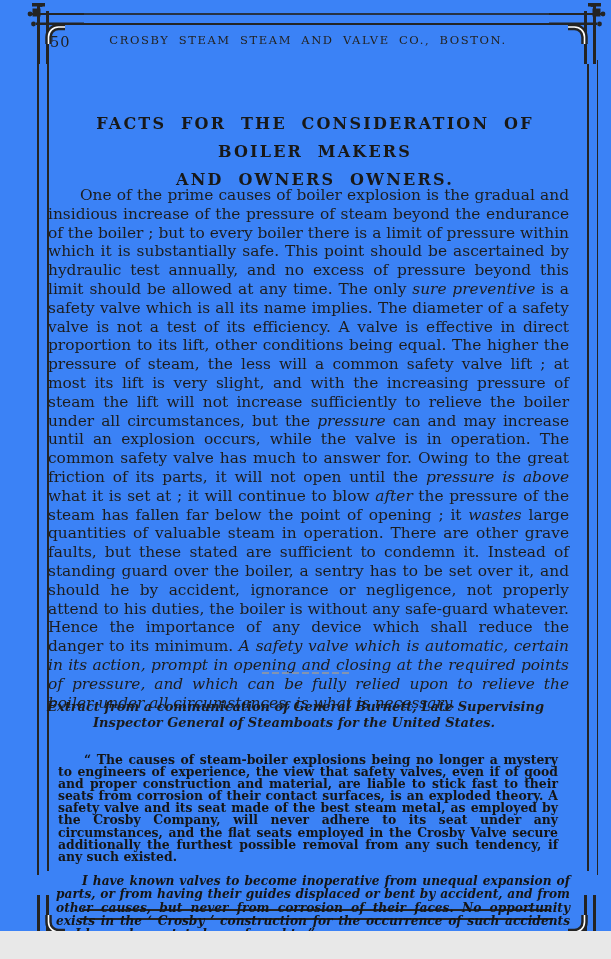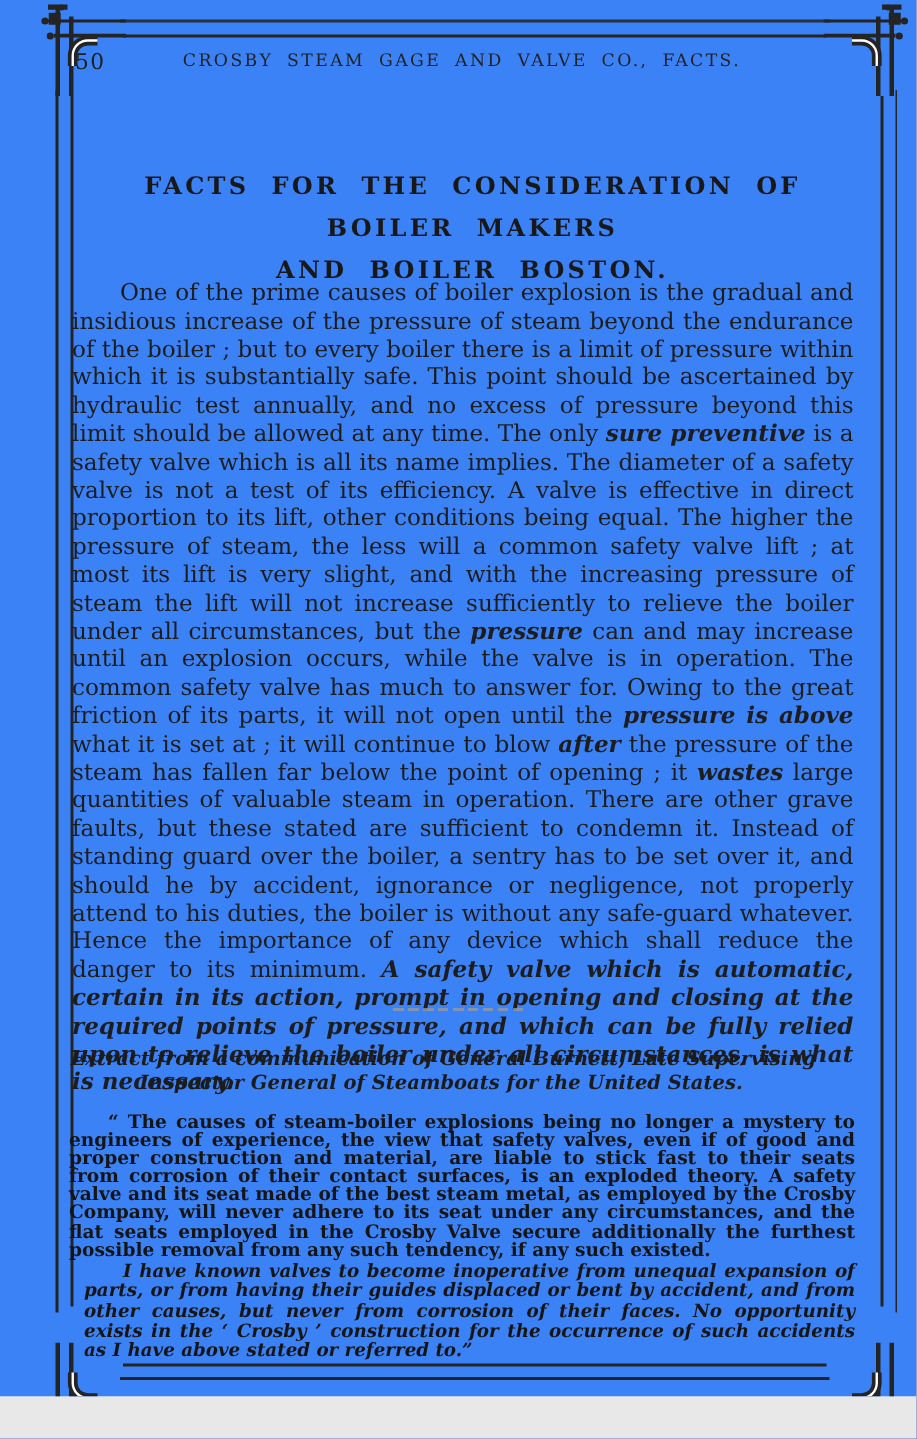--- a/index.html
+++ b/index.html
@@ -32,31 +32,31 @@
   .page-num{position:absolute;left:2px;top:3px;font-size:14.5px;letter-spacing:1px;}
   .running-title{display:block;text-align:center;font-size:11.5px;letter-spacing:1.6px;word-spacing:4px;padding-top:2px;color:#222;}
   
   .doc-title{position:absolute;top:103px;left:44px;width:528px;margin:7px;
     font-size:16px;font-weight:bold;letter-spacing:2.2px;word-spacing:7px;
     text-align:center;line-height:28px;color:#181818;}
   
   .body-text{position:absolute;top:186px;left:48px;width:521px;margin:0;
     font-size:15.4px;line-height:18.8px;text-align:justify;text-indent:32px;
     color:#1d1d1d;}
-  .body-text .it{font-style:italic;font-weight:bold;}
+  .body-text .it{font-style:italic;}
   
   .divider{position:absolute;top:672px;left:262px;width:88px;height:2px;
     background:repeating-linear-gradient(90deg,#9a9a9a 0 7px,transparent 7px 10px);
     opacity:.75;}
   
   .extract-heading{position:absolute;top:699px;left:47px;width:522px;
     font-size:13px;font-weight:bold;font-style:italic;line-height:15.5px;
     padding-left:46px;text-indent:-46px;color:#1b1b1b;}
   .extract-quotes{position:absolute;top:742px;left:46px;width:524px;}
-  .quote-roman{margin:0;font-size:12.4px;font-weight:bold;line-height:12.1px;
+  .quote-roman{margin:12px;font-size:12.4px;font-weight:bold;line-height:12.1px;
     text-align:justify;text-indent:26px;color:#151515;}
   .quote-italic{margin:2px 0 0 10px;font-size:12.2px;font-weight:bold;font-style:italic;
     line-height:13.4px;text-align:justify;text-indent:26px;color:#151515;}
 </style>
 </head>
 <body>
 
 <div class="page">
 
   <div class="frame-line top-outer"></div>
@@ -124,26 +124,26 @@
       <circle cx="10" cy="14" r="2.4"></circle>
       <circle cx="13.5" cy="24" r="2.4"></circle>
       <circle cx="21" cy="5" r="2"></circle>
     </g>
     <path d="M28.5,44 L28.5,37 A10,10 0 0 1 38.5,27 L45,27" fill="none" stroke="#242424" stroke-width="6.5"></path>
     <path d="M28.5,44 L28.5,37 A10,10 0 0 1 38.5,27 L45,27" fill="none" stroke="#ffffff" stroke-width="1.6"></path>
   </svg>
 
   <div class="running-head">
     <span class="page-num">50</span>
-    <span class="running-title">CROSBY STEAM GAGE AND VALVE CO., FACTS.</span>
+    <span class="running-title">CROSBY STEAM STEAM AND VALVE CO., BOSTON.</span>
   </div>
 
   <h1 class="doc-title">
     <span>FACTS FOR THE CONSIDERATION OF BOILER MAKERS</span><br>
-    <span>AND BOILER BOSTON.</span>
+    <span>AND OWNERS OWNERS.</span>
   </h1>
 
   <p class="body-text"><span>One of the prime causes of boiler explosion is the gradual and insidious increase of the pressure of steam beyond the endurance of the boiler ; but to every boiler there is a limit of pressure within which it is substantially safe. This point should be ascertained by hydraulic test annually, and no excess of pressure beyond this limit should be allowed at any time.  The only </span><span class="it">sure preventive</span><span> is a safety valve which is all its name implies.  The diameter of a safety valve is not a test of its efficiency.  A valve is effective in direct proportion to its lift, other conditions being equal.  The higher the pressure of steam, the less will a common safety valve lift ; at most its lift is very slight, and with the increasing pressure of steam the lift will not increase sufficiently to relieve the boiler under all circumstances, but the </span><span class="it">pressure</span><span> can and may increase until an explosion occurs, while the valve is in operation. The common safety valve has much to answer for.  Owing to the great friction of its parts, it will not open until the </span><span class="it">pressure is above</span><span> what it is set at ; it will continue to blow </span><span class="it">after</span><span> the pressure of the steam has fallen far below the point of opening ; it </span><span class="it">wastes</span><span> large quantities of valuable steam in operation.  There are other grave faults, but these stated are sufficient to condemn it.  Instead of standing guard over the boiler, a sentry has to be set over it, and should he by accident, ignorance or negligence, not properly attend to his duties, the boiler is without any safe-guard whatever.  Hence the importance of any device which shall reduce the danger to its minimum. </span><span class="it">A safety valve which is automatic, certain in its action, prompt in opening and closing at the required points of pressure, and which can be fully relied upon to relieve the boiler under all circumstances, is what is necessary.</span></p>
 
   <div class="divider"></div>
 
   <div class="extract-heading">Extract from a communication of General Burnett, Late Supervising Inspector General of Steamboats for the United States.</div>
   <div class="extract-quotes">
     <p class="quote-roman">“ The causes of steam-boiler explosions being no longer a mystery to engineers of experience, the view that safety valves, even if of good and proper construction and material, are liable to stick fast to their seats from corrosion of their contact surfaces, is an exploded theory.  A safety valve and its seat made of the best steam metal, as employed by the Crosby Company, will never adhere to its seat under any circumstances, and the flat seats employed in the Crosby Valve secure additionally the furthest possible removal from any such tendency, if any such existed.</p>
     <p class="quote-italic">I have known valves to become inoperative from unequal expansion of parts, or from having their guides displaced or bent by accident, and from other causes, but never from corrosion of their faces.  No opportunity exists in the ‘ Crosby ’ construction for the occurrence of such accidents as I have above stated or referred to.”</p>

